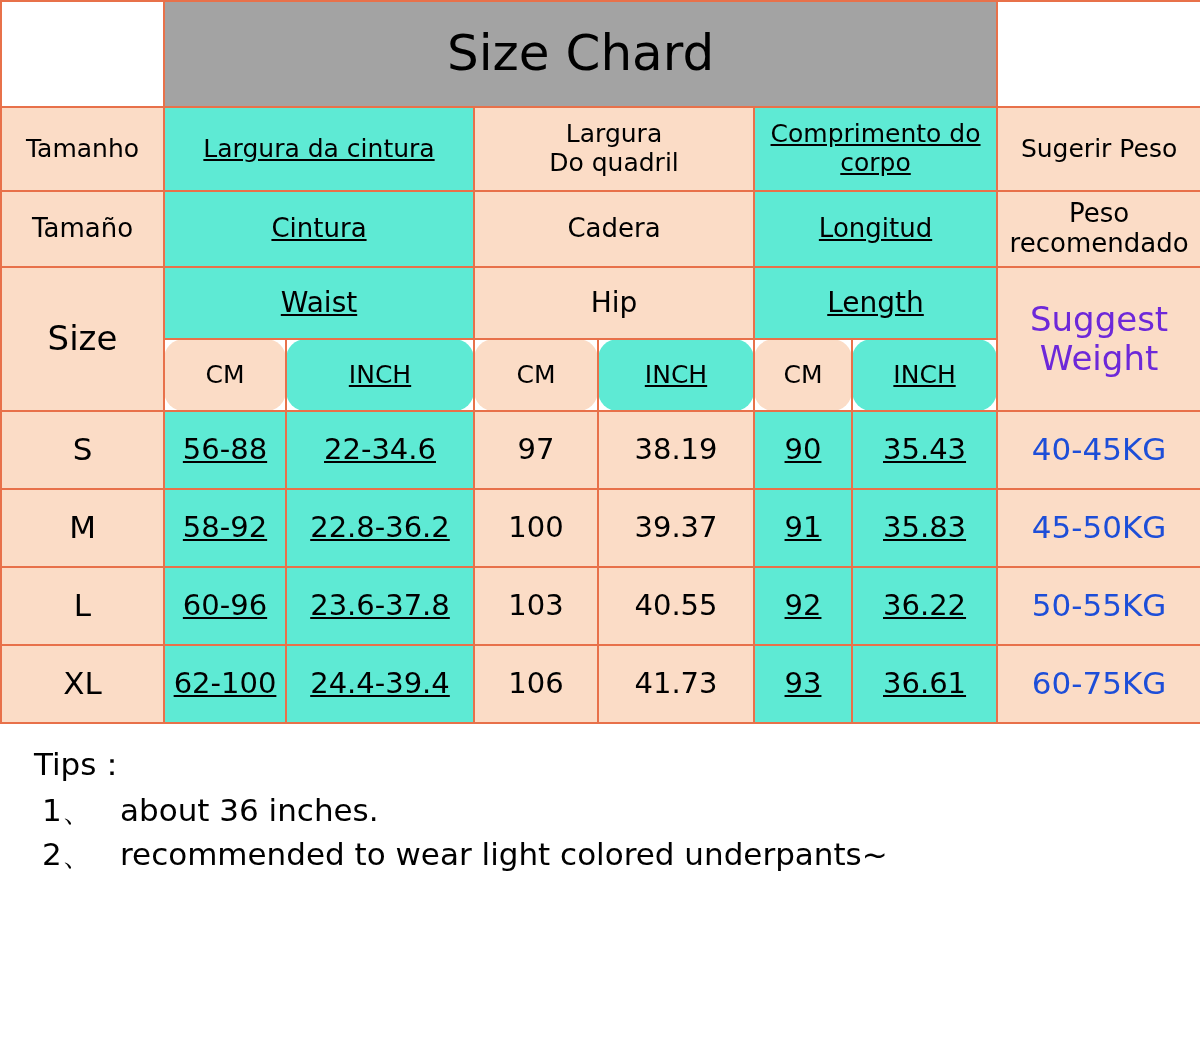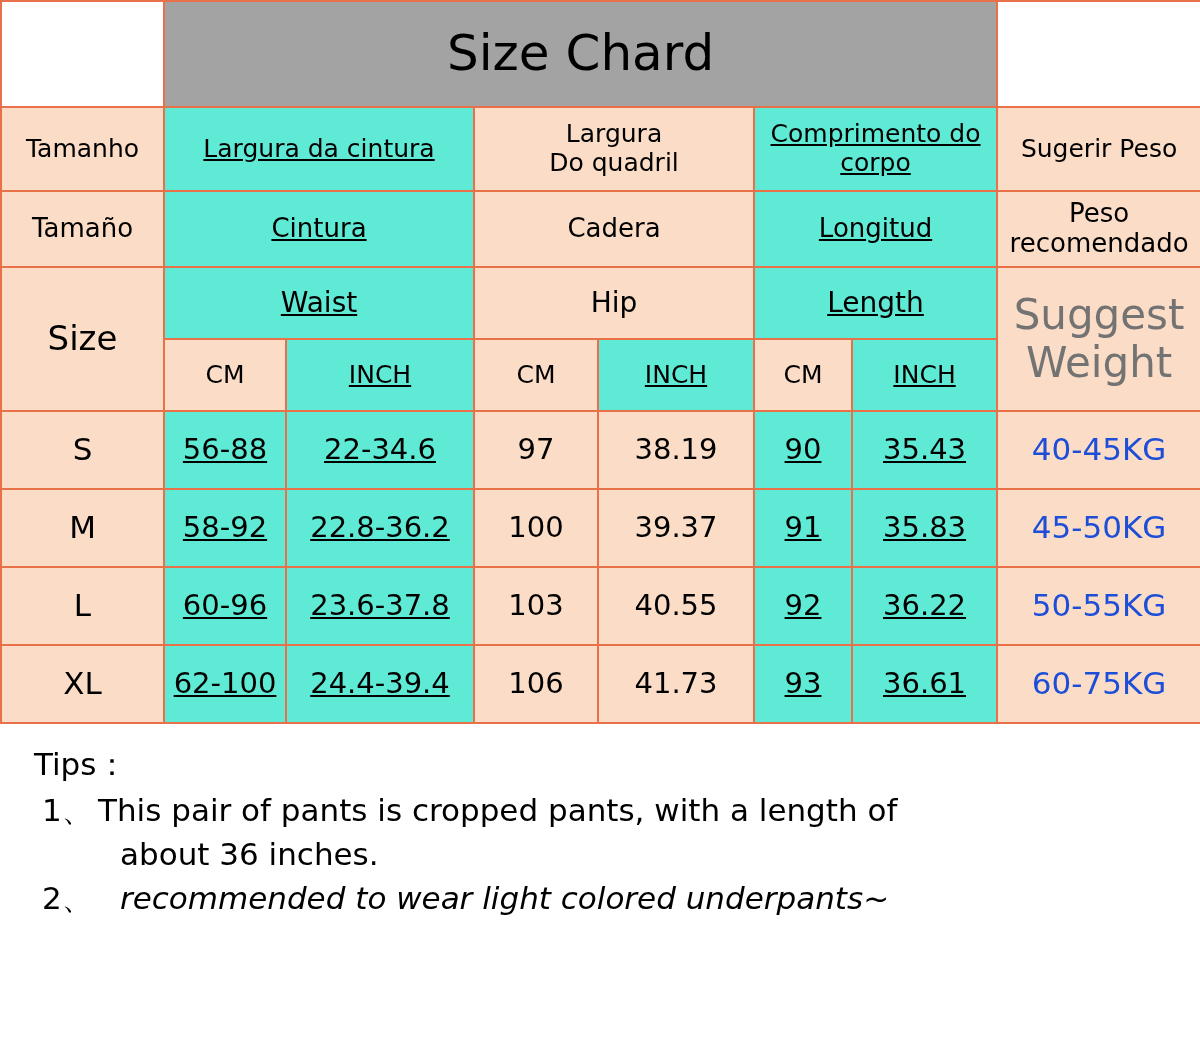--- a/index.html
+++ b/index.html
@@ -66,26 +66,26 @@
   .en-row td { height: 66px; }
   .en-label {
     font-size: 28px;
     font-weight: bold;
   }
   .size-cell {
     font-size: 34px;
     font-weight: bold;
   }
   .suggest-cell {
-    font-size: 42px;
+    font-size: 34px;
     font-weight: bold;
-    color: #737373;
+    color: #6d28d9;
     line-height: 1.25;
   }
-  .unit-row td { height: 66px; font-size: 25px; font-weight: bold; }
+  .unit-row td { height: 66px; font-size: 25px; font-weight: bold; border-radius: 20px; }
 
   .data-row td { height: 72px; font-size: 29px; }
   .data-row td.weight {
     color: #1d4ed8;
     font-size: 31px;
   }
   .data-row td.sizecol { font-size: 31px; }
 
   .tips {
     margin-top: 18px;
@@ -216,26 +216,25 @@
       </tr>
     </tbody>
   </table>
 
   <div class="tips">
     <div class="tips-head">Tips：</div>
 
     <div class="tip-item">
       <div class="tip-num">1、</div>
       <div class="tip-text">
-        <span class="indent">This pair of pants is cropped pants, with a length of</span>
         <span class="indent" style="padding-left:22px;">about 36 inches.</span>
       </div>
     </div>
 
     <div class="tip-item">
       <div class="tip-num">2、</div>
       <div class="tip-text">
-        <span class="indent" style="padding-left:22px;font-style:italic;">recommended to wear light colored underpants~</span>
+        <span class="indent" style="padding-left:22px;">recommended to wear light colored underpants~</span>
       </div>
     </div>
   </div>
 
 </div>
 
 </body></html>

